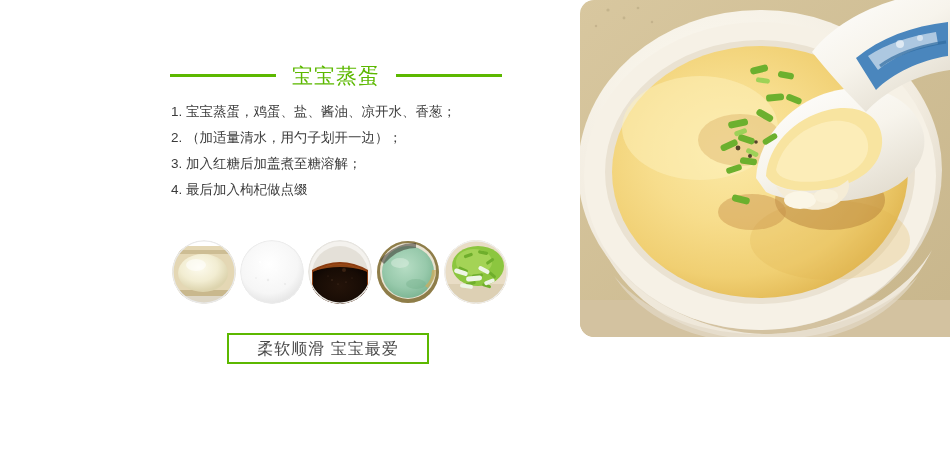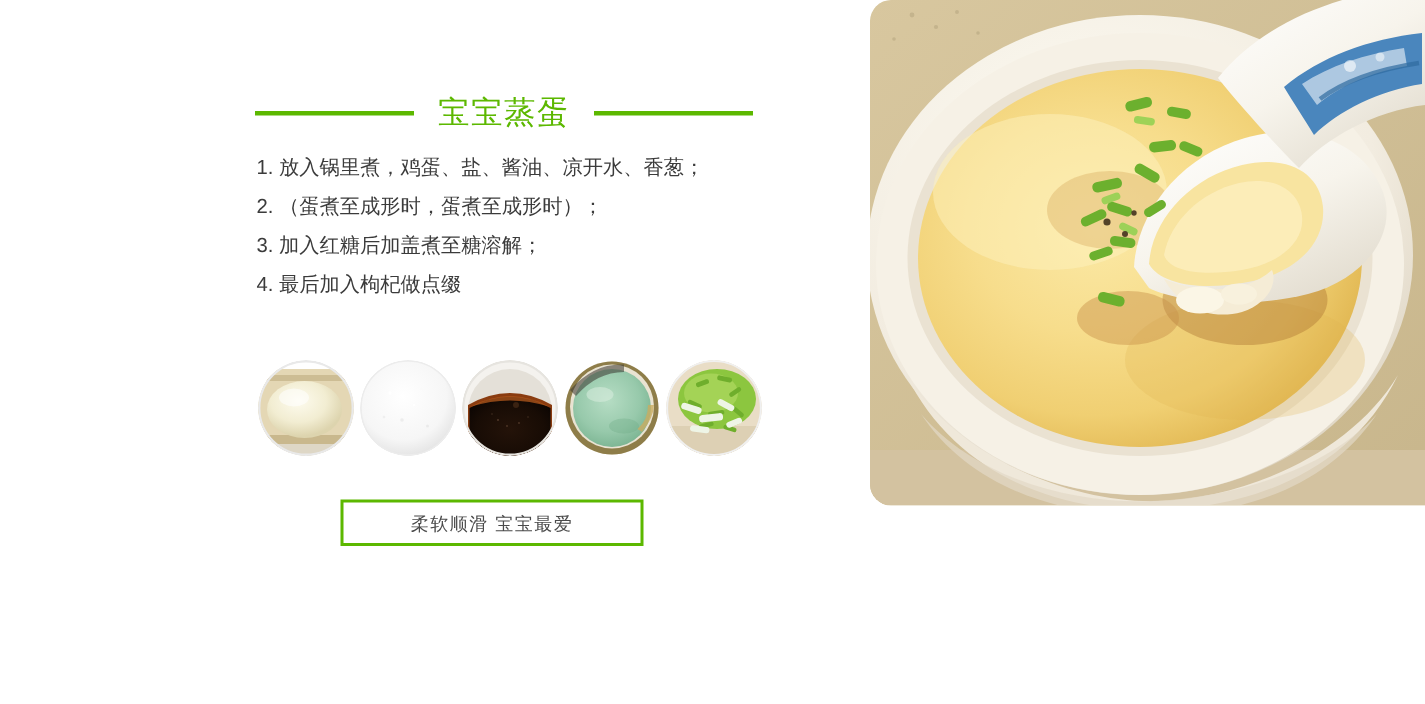--- a/index.html
+++ b/index.html
@@ -110,21 +110,21 @@
     top: 329px;
     width: 202px;
     height: 31px;
     border: 2px solid #5cb800;
     display: flex;
     align-items: center;
     justify-content: center;
     box-sizing: border-box;
   }
   .tagline-text {
-    font-size: 12px;
+    font-size: 16px;
     color: #4a4a4a;
     letter-spacing: 1px;
     white-space: nowrap;
     line-height: 1;
   }
 
   
   .photo {
     position: absolute;
     left: 580px;
@@ -145,27 +145,27 @@
   <div class="title-row">
     <span class="rule left"></span>
     <span class="recipe-title">宝宝蒸蛋</span>
     <span class="rule right"></span>
   </div>
 
   <ul class="steps">
     <li class="step">
       <span class="step-num">1.</span>
       <span class="step-text">
-        <span>放入锅里煮，鸡蛋、盐、酱油、凉开水、香葱；</span>
+        <span>宝宝蒸蛋，鸡蛋、盐、酱油、凉开水、香葱；</span>
       </span>
     </li>
     <li class="step">
       <span class="step-num">2.</span>
       <span class="step-text">
-        <span class="step-sub">（蛋煮至成形时，蛋煮至成形时）；</span>
+        <span class="step-sub">（加适量清水，用勺子划开一边）；</span>
       </span>
     </li>
     <li class="step">
       <span class="step-num">3.</span>
       <span class="step-text">
         <span>加入红糖后加盖煮至糖溶解；</span>
       </span>
     </li>
     <li class="step">
       <span class="step-num">4.</span>

